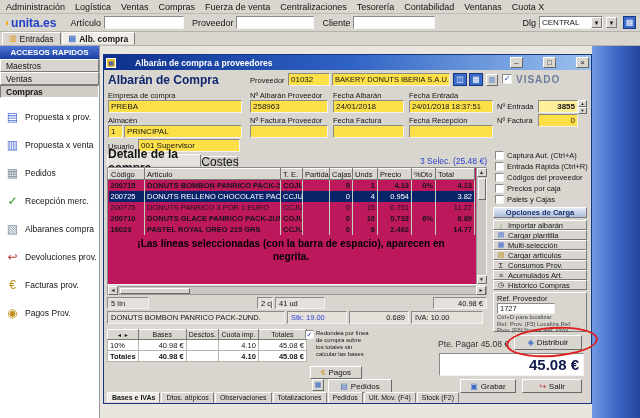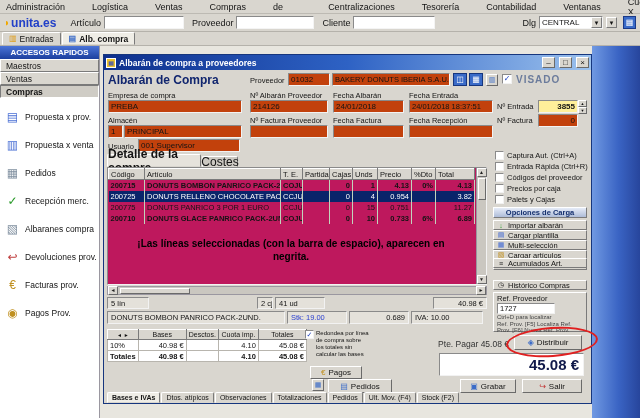--- a/index.html
+++ b/index.html
@@ -1,19 +1,19 @@
 <!DOCTYPE html>
 <html><head>
 <meta charset="utf-8">
 <style>
 *{margin:0;padding:0;box-sizing:border-box}
 html,body{width:640px;height:418px}
 body{font-family:"Liberation Sans",sans-serif;font-size:9px;color:#141414;background:#e8e6df;position:relative;overflow:hidden}
 
-.menubar{position:absolute;left:0;top:0;width:640px;height:14px;background:#d9d6cf;border-bottom:1px solid #bdbab3;display:flex;align-items:center;gap:27px;padding:0 6px;font-size:9px}
+.menubar{position:absolute;left:0;top:0;width:640px;height:14px;background:#d9d6cf;border-bottom:1px solid #bdbab3;display:flex;align-items:center;gap:10px;padding:0 6px;font-size:9px}
 .toolbar{position:absolute;left:0;top:14px;width:640px;height:18px;background:#d9d6cf;border-bottom:1px solid #b5b2ab;display:flex;align-items:center;padding:0 4px}
 .logo{display:flex;align-items:center;font-weight:bold;font-size:12px;color:#2240c8;margin-right:6px}
 .logo-mark{color:#f0a800;font-size:10px;margin-right:1px}
 .tlabel{font-size:9px;margin:0 3px 0 8px;white-space:nowrap}
 .tinput{height:13px;background:#fff;border:1px solid;border-color:#8a8a8a #f4f4f4 #f4f4f4 #8a8a8a;font-size:8px;padding:0 2px;display:flex;align-items:center}
 .combo{height:13px;width:64px;background:#fff;border:1px solid;border-color:#8a8a8a #f4f4f4 #f4f4f4 #8a8a8a;display:flex;align-items:center;justify-content:space-between;font-size:8px;padding-left:2px}
 .dd{width:11px;height:11px;background:#d9d6cf;border:1px solid;border-color:#fff #7a7a7a #7a7a7a #fff;font-size:6px;display:flex;align-items:center;justify-content:center}
 .appbtn{width:13px;height:13px;background:#3a6bc8;color:#fff;font-size:8px;display:flex;align-items:center;justify-content:center;margin-left:6px;border:1px solid #1a3a88}
 .tabstrip{position:absolute;left:0;top:32px;width:640px;height:14px;background:#d9d6cf;border-bottom:1px solid #b5b2ab;display:flex;align-items:flex-end;padding-left:2px;gap:1px}
 .ntab{height:13px;display:flex;align-items:center;gap:3px;padding:0 6px;font-size:8.5px;background:#d9d6cf;border:1px solid;border-color:#fff #7a7a7a #d9d6cf #fff;border-radius:2px 2px 0 0}
@@ -25,27 +25,27 @@
 .sb-sec{height:13px;background:#d9d6cf;border:1px solid;border-color:#fff #7a7a7a #7a7a7a #fff;font-size:8.5px;display:flex;align-items:center;padding-left:5px;cursor:pointer}
 .sb-sec.active{border-color:#7a7a7a #fff #fff #7a7a7a;background:#cfccc5;font-weight:bold}
 .sb-items{padding-top:5px}
 .sb-item{height:28px;display:flex;align-items:center;gap:5px;padding-left:5px;cursor:pointer}
 .sb-ico{width:15px;font-size:12px;text-align:center;flex:none}
 .sb-lbl{font-size:8.5px;white-space:nowrap}
 .c-blue{color:#4a6fd4}.c-gray{color:#8090a0}.c-green{color:#2a9a2a}.c-red{color:#c04040}.c-gold{color:#c09020}
 .desktop{position:absolute;left:592px;top:46px;width:48px;height:372px;background:linear-gradient(90deg,#7099e2 0%,#3a64c4 55%,#27459c 100%)}
 
 .window{position:absolute;left:103px;top:54px;width:489px;height:350px;background:#d9d6cf;border:1px solid #16367e}
-.titlebar{height:15px;background:linear-gradient(90deg,#0d2f8c,#2e62c4,#9cc2ee);display:flex;align-items:center;padding:0 2px;gap:3px}
+.titlebar{height:15px;background:linear-gradient(90deg,#0d2f8c,#2e62c4,#9cc2ee);display:flex;align-items:center;padding:0 2px;gap:19px}
 .wicon{width:10px;height:10px;background:#e8c030;border:1px solid #fff;font-size:6px;color:#2240c8;display:flex;align-items:center;justify-content:center;flex:none}
 .wtitle{color:#fff;font-weight:bold;font-size:8.5px;flex:1;white-space:nowrap;overflow:hidden}
 .wb{width:13px;height:11px;background:#d9d6cf;border:1px solid;border-color:#fff #6a6a6a #6a6a6a #fff;font-size:8px;line-height:9px;text-align:center;margin-left:1px;flex:none;cursor:pointer}
 .wbody{position:relative;height:333px}
 .lb{position:absolute;font-size:7.5px;white-space:nowrap}
-.f{position:absolute;height:13px;background:#c2410c;border:1px solid;border-color:#8a8a8a #f2f2f2 #f2f2f2 #8a8a8a;font-size:8px;display:flex;align-items:center;padding:0 2px;white-space:nowrap;overflow:hidden}
+.f{position:absolute;height:13px;background:#fde047;border:1px solid;border-color:#8a8a8a #f2f2f2 #f2f2f2 #8a8a8a;font-size:8px;display:flex;align-items:center;padding:0 2px;white-space:nowrap;overflow:hidden}
 .f.yellow{background:#ffef9a;justify-content:flex-end;font-weight:bold}
 .f.rt{justify-content:flex-end}
 .f.small{font-size:7.5px}
 .form-title{position:absolute;font-size:12px;font-weight:bold;color:#10256e;white-space:nowrap}
 .bluebtn{position:absolute;width:14px;height:13px;background:#3a6bc8;border:1px solid #16367e;color:#fff;font-size:8px;display:flex;align-items:center;justify-content:center;cursor:pointer}
 .minibtn{position:absolute;width:12px;height:12px;background:#d9d6cf;border:1px solid;border-color:#fff #6a6a6a #6a6a6a #fff;color:#3a6bc8;font-size:7px;display:flex;align-items:center;justify-content:center;cursor:pointer}
 .chkbox{position:absolute;width:10px;height:10px;background:#fff;border:1px solid;border-color:#8a8a8a #f2f2f2 #f2f2f2 #8a8a8a;color:#1a3fbf;font-size:8px;line-height:8px;text-align:center;cursor:pointer}
 .visado{position:absolute;font-size:10px;font-weight:bold;color:#6c7c9c;letter-spacing:1px}
 .spin{position:absolute;width:9px;height:13px;display:flex;flex-direction:column}
 .spin span{flex:1;background:#d9d6cf;border:1px solid;border-color:#fff #6a6a6a #6a6a6a #fff;font-size:4px;line-height:5px;text-align:center}
@@ -211,21 +211,21 @@
     <span class="bluebtn" style="left:365px;top:3px">▦</span>
     <span class="minibtn" style="left:382px;top:4px">▥</span>
     <span class="chkbox" style="left:398px;top:4px">✓</span>
     <span class="visado" style="left:412px;top:4px">VISADO</span>
 
     <span class="lb" style="left:4px;top:21px">Empresa de compra</span>
     <span class="lb" style="left:146px;top:21px">Nº Albarán Proveedor</span>
     <span class="lb" style="left:229px;top:21px">Fecha Albarán</span>
     <span class="lb" style="left:305px;top:21px">Fecha Entrada</span>
     <div class="f" style="left:4px;top:30px;width:134px">PREBA</div>
-    <div class="f" style="left:146px;top:30px;width:78px">214126</div>
+    <div class="f" style="left:146px;top:30px;width:78px">258963</div>
     <div class="f" style="left:229px;top:30px;width:71px">24/01/2018</div>
     <div class="f small" style="left:305px;top:30px;width:84px">24/01/2018 18:37:51</div>
 
     <span class="lb" style="left:393px;top:32px">Nº Entrada</span>
     <div class="f yellow" style="left:434px;top:30px;width:40px">3855</div>
     <div class="spin" style="left:474px;top:30px">
       <span>▲</span>
       <span>▼</span>
     </div>
     <span class="lb" style="left:393px;top:46px">Nº Factura</span>
@@ -239,20 +239,21 @@
     <div class="f" style="left:20px;top:55px;width:118px">PRINCIPAL</div>
     <div class="f" style="left:146px;top:55px;width:78px"></div>
     <div class="f" style="left:229px;top:55px;width:71px"></div>
     <div class="f" style="left:305px;top:55px;width:84px"></div>
 
     <span class="lb" style="left:4px;top:72px">Usuario</span>
     <div class="f" style="left:34px;top:69px;width:102px">001 Supervisor</div>
 
     <div class="dtab active" style="left:3px;top:84px;width:94px">Detalle de la compra</div>
     <div class="dtab off" style="left:98px;top:86px;width:36px;height:11px">Costes</div>
+    <div class="selinfo" style="left:240px;top:86px;width:143px">3 Selec. (25.48 €)</div>
 
     <div class="gridwrap" style="left:3px;top:97px;width:380px;height:118px">
       <table class="grid">
         <thead>
           <tr>
             <th style="width:36px">Código</th>
             <th style="width:136px">Artículo</th>
             <th style="width:22px">T. E.</th>
             <th style="width:27px">Partida</th>
             <th style="width:23px">Cajas</th>
@@ -300,20 +301,31 @@
             <td>200710</td>
             <td>DONUTS GLACE PANRICO PACK-2UND.</td>
             <td>COJU</td>
             <td></td>
             <td class="r">0</td>
             <td class="r">10</td>
             <td class="r">0.733</td>
             <td class="r">6%</td>
             <td class="r">6.89</td>
           </tr>
+          <tr class="bold">
+            <td>16023</td>
+            <td>PASTEL ROYAL OREO 215 GRS</td>
+            <td>CCJU</td>
+            <td></td>
+            <td class="r">0</td>
+            <td class="r">6</td>
+            <td class="r">2.462</td>
+            <td class="r"></td>
+            <td class="r">14.77</td>
+          </tr>
         </tbody>
       </table>
       <div class="vscroll">
         <span class="sbtn">▲</span>
         <span class="sthumb"></span>
         <span class="vs-sp"></span>
         <span class="sbtn">▼</span>
       </div>
       <div class="grid-note">¡Las líneas seleccionadas (con la barra de espacio), aparecen en negrita.</div>
     </div>
@@ -375,21 +387,21 @@
         <span>Multi-selección</span>
       </div>
       <div class="rp-btn" style="top:180px">
         <span class="rp-ico c-gold">▧</span>
         <span>Cargar artículos</span>
       </div>
       <div class="rp-btn" style="top:190px">
         <span class="rp-ico">Σ</span>
         <span>Consumos Prov.</span>
       </div>
-      <div class="rp-btn" style="top:188px">
+      <div class="rp-btn" style="top:200px">
         <span class="rp-ico">≡</span>
         <span>Acumulados Art.</span>
       </div>
       <div class="rp-btn" style="top:210px">
         <span class="rp-ico">◷</span>
         <span>Histórico Compras</span>
       </div>
       <div class="refbox">
         <div class="ref-lbl">Ref. Proveedor</div>
         <div class="ref-field">1727</div>

